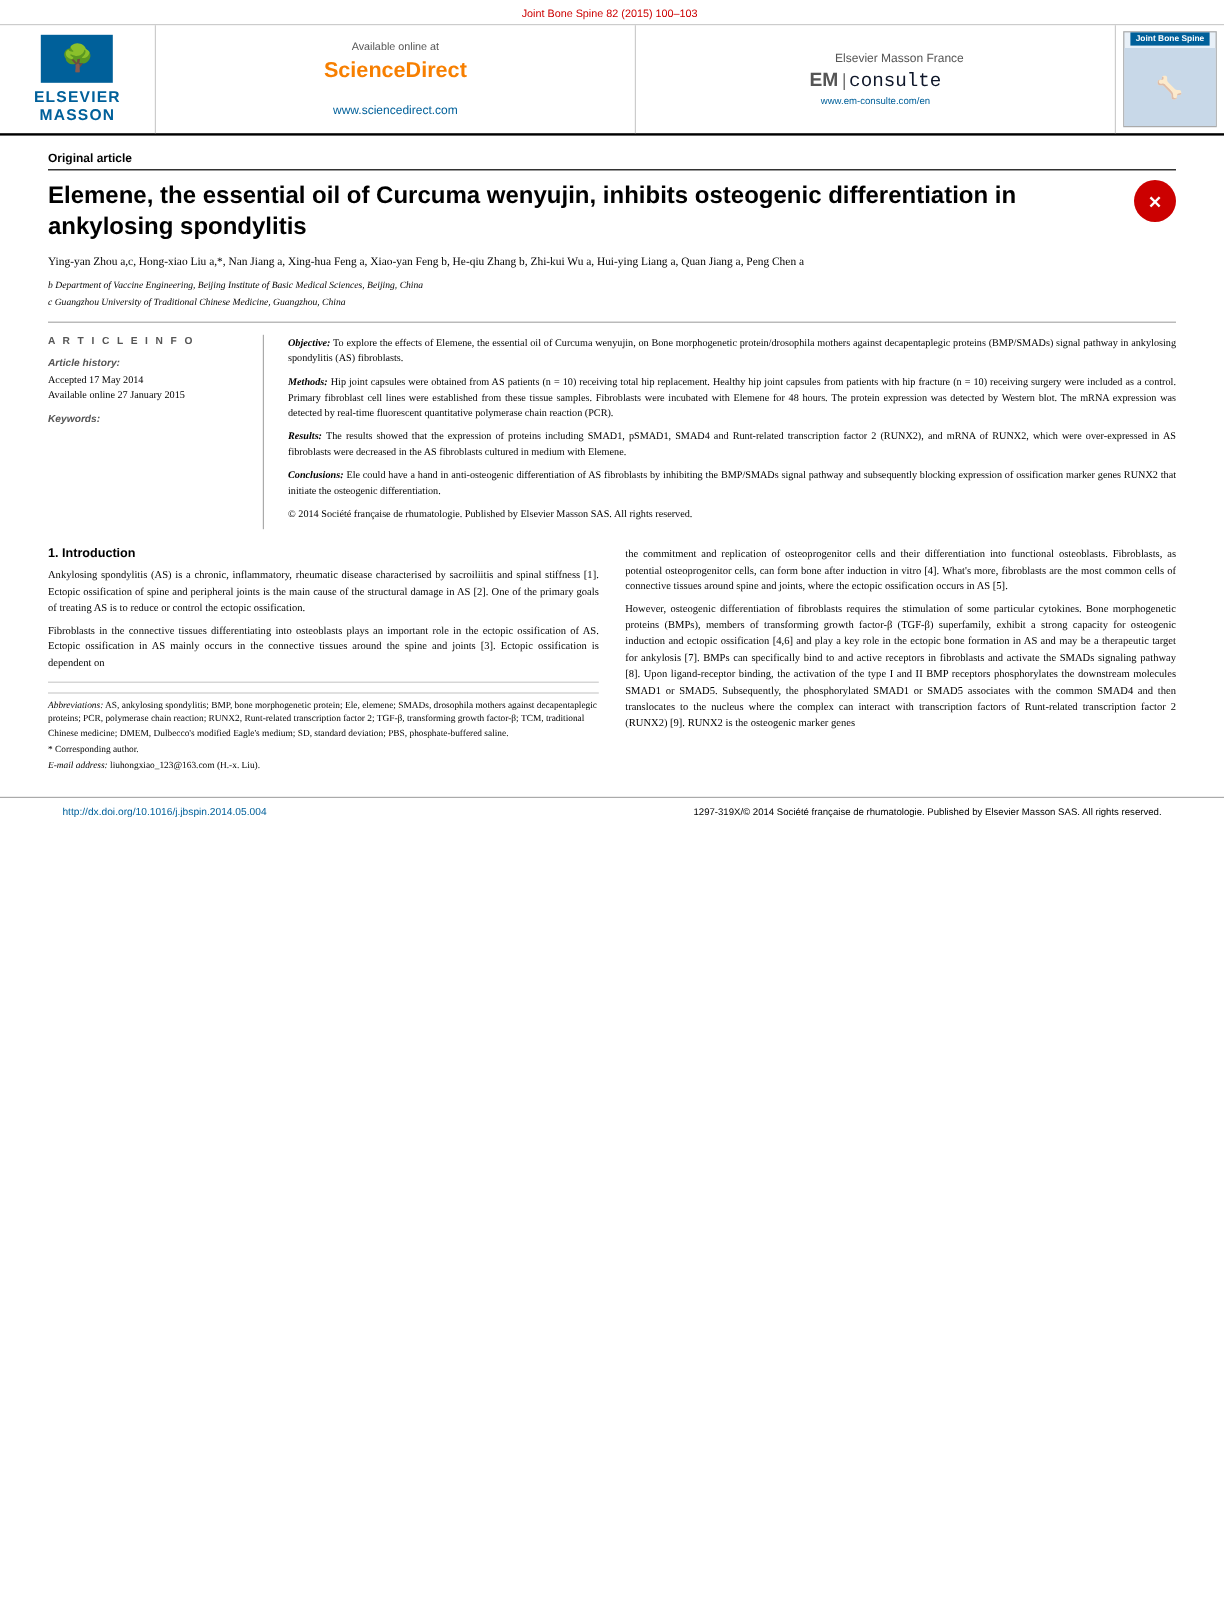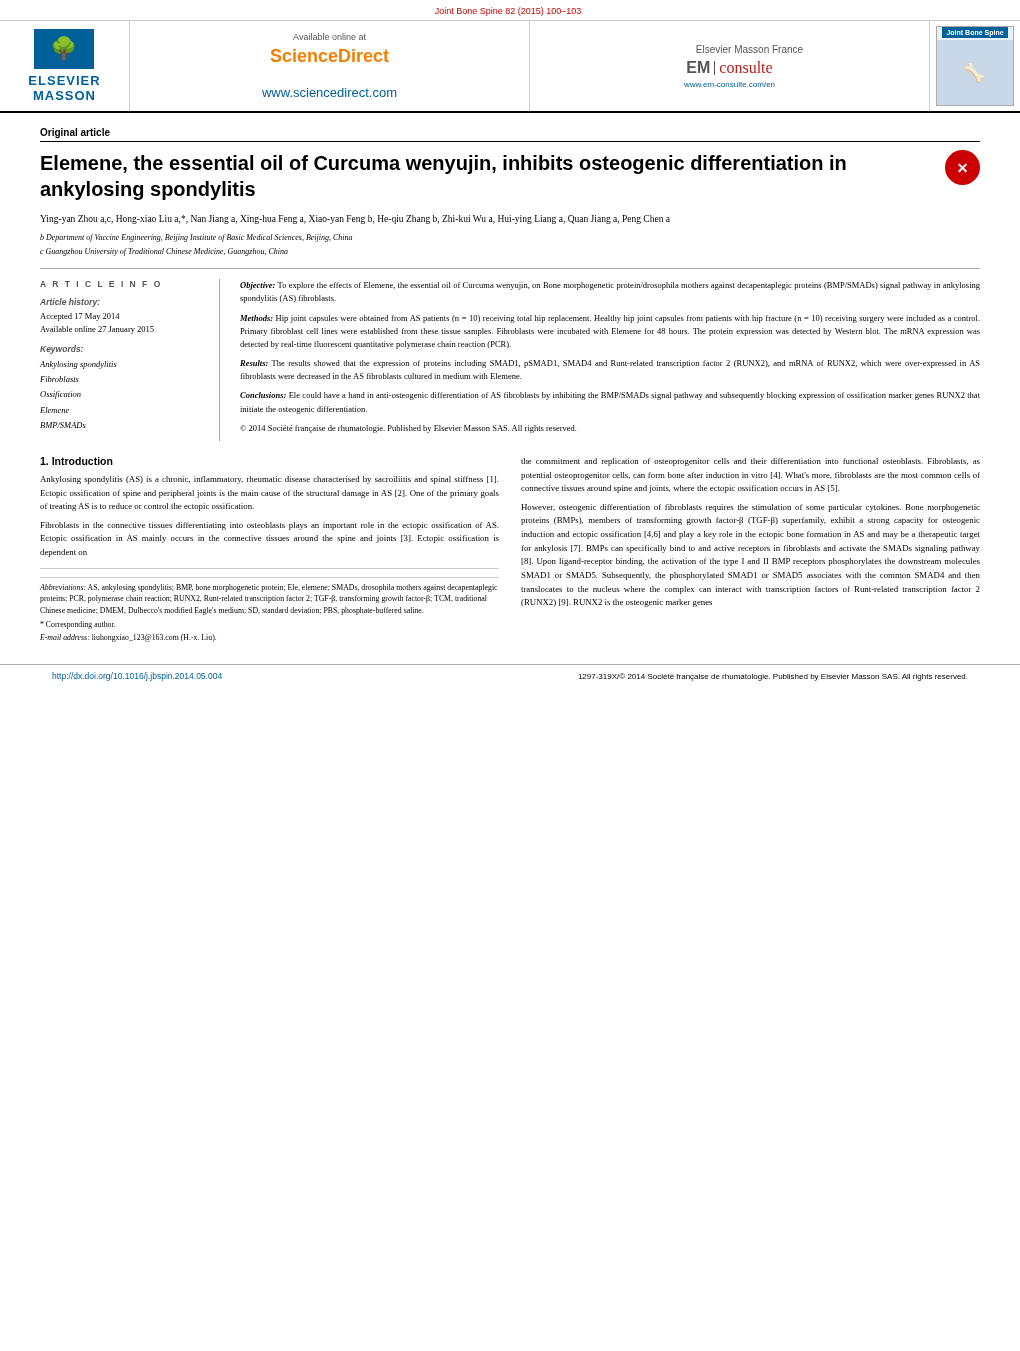--- a/index.html
+++ b/index.html
@@ -87,21 +87,21 @@
       margin-bottom: 4px;
     }
     .sciencedirect-text {
       font-family: Arial, sans-serif;
       font-size: 18px;
       font-weight: bold;
       color: #f77f00;
     }
     .sciencedirect-url {
       font-family: Arial, sans-serif;
-      font-size: 13px;
+      font-size: 10px;
       color: #00609A;
       margin-top: 18px;
     }
     .header-right {
       flex: 1;
       display: flex;
       flex-direction: column;
       align-items: center;
       justify-content: center;
       padding: 8px;
@@ -350,21 +350,21 @@
     <div class="header-center">
       <div class="available-text">Available online at</div>
       <div class="sciencedirect-text">ScienceDirect</div>
       <div class="sciencedirect-url">www.sciencedirect.com</div>
     </div>
     <div class="header-right">
       <div class="elsevier-masson-title">Elsevier Masson France</div>
       <div class="em-bar">
         <span style="font-size:16px;font-weight:bold;font-family:Arial;color:#555;">EM</span>
         <div class="em-divider"></div>
-        <span style="font-size:16px;font-family:Liberation Serif, serif;color:#b91c1c;">consulte</span>
+        <span style="font-size:16px;font-family:Liberation Mono, monospace;color:#0f172a;">consulte</span>
       </div>
       <div class="em-consulte-url">www.em-consulte.com/en</div>
     </div>
     <div class="header-thumb">
       <div class="thumb-img">
         <div style="background:#00609A;color:#fff;padding:2px 4px;font-size:7px;font-weight:bold;font-family:Arial;margin-bottom:2px;">Joint Bone Spine</div>
         <div style="background:#c8d8e8;width:100%;flex:1;display:flex;align-items:center;justify-content:center;">
           <span style="font-size:18px;color:#888;">🦴</span>
         </div>
       </div>
@@ -392,27 +392,20 @@
     </div>
 
     <div class="two-col">
 
       <div class="col-left article-info-section">
         <div class="section-header">A R T I C L E  I N F O</div>
         <h4>Article history:</h4>
         <p>Accepted 17 May 2014</p>
         <p>Available online 27 January 2015</p>
         <h4>Keywords:</h4>
-        <div class="keywords-list">
-          <div>Ankylosing spondylitis</div>
-          <div>Fibroblasts</div>
-          <div>Ossification</div>
-          <div>Elemene</div>
-          <div>BMP/SMADs</div>
-        </div>
       </div>
 
       <div class="col-right abstract-section">
         <p>
           <span style="font-style:italic;font-weight:bold;">Objective:</span>
           <span>To explore the effects of Elemene, the essential oil of Curcuma wenyujin, on Bone morphogenetic protein/drosophila mothers against decapentaplegic proteins (BMP/SMADs) signal pathway in ankylosing spondylitis (AS) fibroblasts.</span>
         </p>
         <p>
           <span style="font-style:italic;font-weight:bold;">Methods:</span>
           <span>Hip joint capsules were obtained from AS patients (n = 10) receiving total hip replacement. Healthy hip joint capsules from patients with hip fracture (n = 10) receiving surgery were included as a control. Primary fibroblast cell lines were established from these tissue samples. Fibroblasts were incubated with Elemene for 48 hours. The protein expression was detected by Western blot. The mRNA expression was detected by real-time fluorescent quantitative polymerase chain reaction (PCR).</span>

